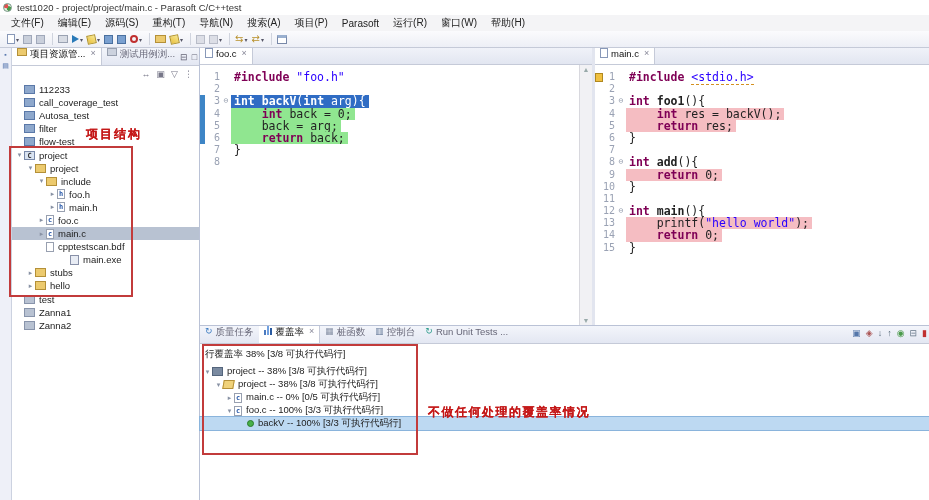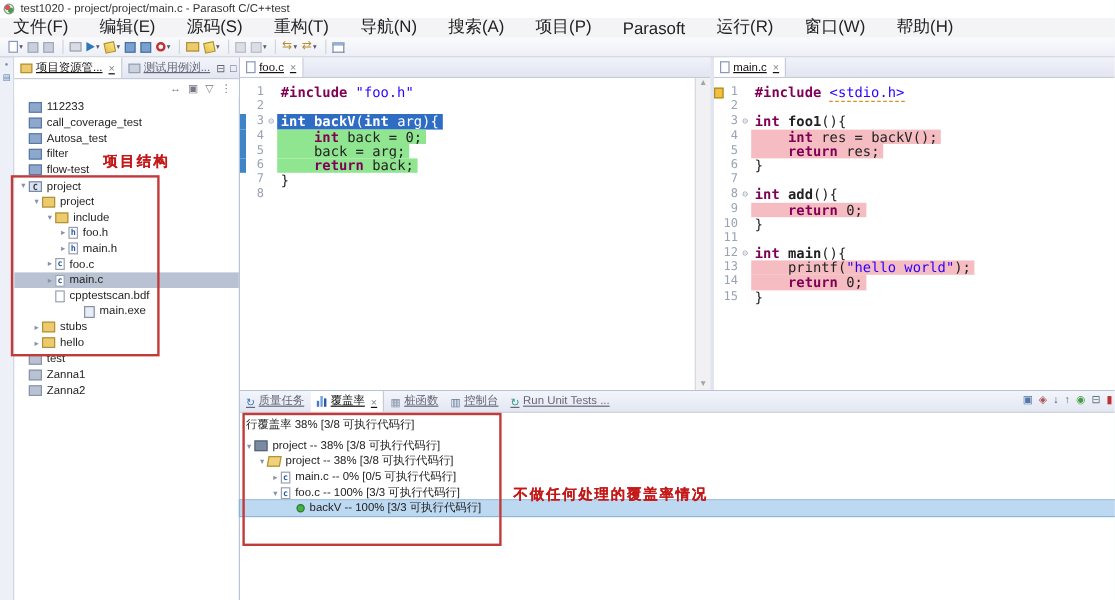--- a/index.html
+++ b/index.html
@@ -10,21 +10,21 @@
   
   #titlebar{position:absolute;left:0;top:0;width:100%;height:15px;background:#fff;
             display:flex;align-items:center;padding-left:3px;font-size:9.5px;color:#333;}
   #appicon{width:9px;height:9px;border-radius:50%;margin-right:5px;flex:none;
            background:radial-gradient(circle at 30% 30%,#e05050 0 2px,transparent 2.5px),
                       radial-gradient(circle at 70% 65%,#4a9a4a 0 2px,transparent 2.5px),#e4eede;
            border:1px solid #7a9a8a;}
 
   
   #menubar{position:absolute;left:0;top:15px;width:100%;height:16px;background:#f4f4f6;
-           display:flex;align-items:center;padding-left:4px;font-size:14px;gap:12px;}
+           display:flex;align-items:center;padding-left:4px;font-size:10px;}
   .menu-item{padding:1px 7px;white-space:nowrap;}
 
   
   #toolbar{position:absolute;left:0;top:31px;width:100%;height:17px;
            background:linear-gradient(#fbfbfd,#edeff6);border-bottom:1px solid #c5cad8;
            display:flex;align-items:center;padding-left:5px;}
   .tbi{height:13px;display:inline-flex;align-items:center;justify-content:center;padding:0 2px;}
   .tb-sep{width:5px;height:12px;border-right:1px solid #d0d4de;margin:0 3px 0 1px;}
   .caret{font-size:6px;color:#556;margin-left:1px;}
   .sh{display:inline-block;}
@@ -43,21 +43,21 @@
   
   #leftrail{position:absolute;left:0;top:48px;width:12px;height:452px;background:#eef0f8;
             border-right:1px solid #ccd2e0;display:flex;flex-direction:column;align-items:center;padding-top:3px;gap:3px;}
   .rail-ic{font-size:7px;color:#5a7ab0;line-height:8px;}
 
   
   .panel{position:absolute;background:#fff;}
   #explorer{left:12px;top:48px;width:188px;height:452px;border-right:1px solid #bac2d6;}
   .panel-tabs{height:18px;background:linear-gradient(#f3f5fb,#e3e7f2);border-bottom:1px solid #c5cad8;
               display:flex;align-items:center;font-size:9.5px;position:relative;}
-  .ptab{display:flex;align-items:center;gap:3px;padding:0 5px;height:100%;color:#667;white-space:nowrap;text-decoration:underline;}
+  .ptab{display:flex;gap:3px;padding:0 5px;height:100%;color:#667;white-space:nowrap;}
   .ptab.active{background:#fff;border-right:1px solid #c5cad8;color:#111;}
   .tabx{color:#889;font-size:9px;margin-left:2px;}
   .ti{display:inline-block;flex:none;font-size:9px;line-height:10px;text-align:center;}
   .ti-explorer{width:10px;height:8px;background:#ecca6e;border:1px solid #b49038;}
   .ti-tests{width:10px;height:8px;background:#ccd2de;border:1px solid #98a0b0;}
   .ti-cfile{width:8px;height:10px;background:#fff;border:1px solid #8898b8;color:#2a5aaa;
             font:bold 7px "DejaVu Sans Mono",monospace;line-height:9px;}
   .ti-coverage{width:9px;height:9px;background:
       linear-gradient(0deg,#4a7ac0 0 9px) 0 100%/2px 5px no-repeat,
       linear-gradient(0deg,#70a0e0 0 9px) 3px 100%/2px 9px no-repeat,

